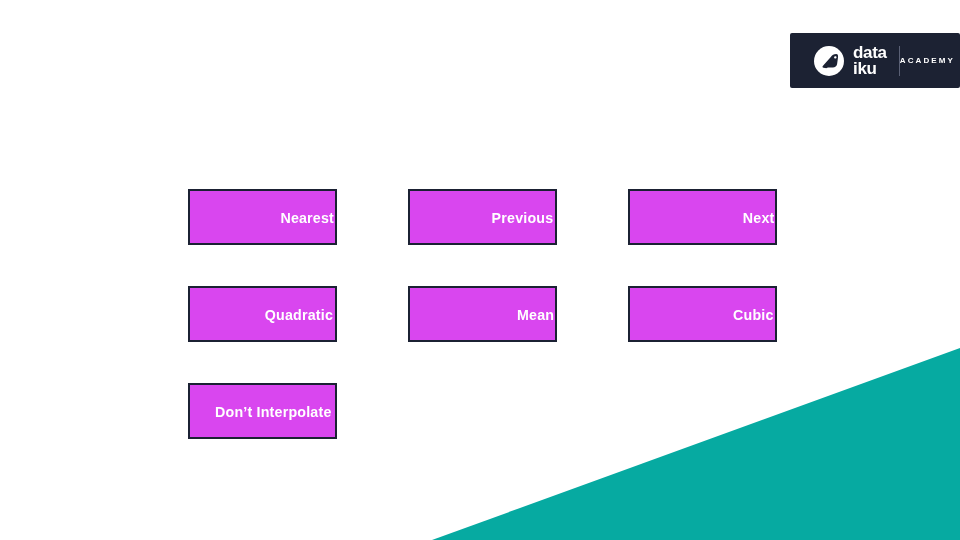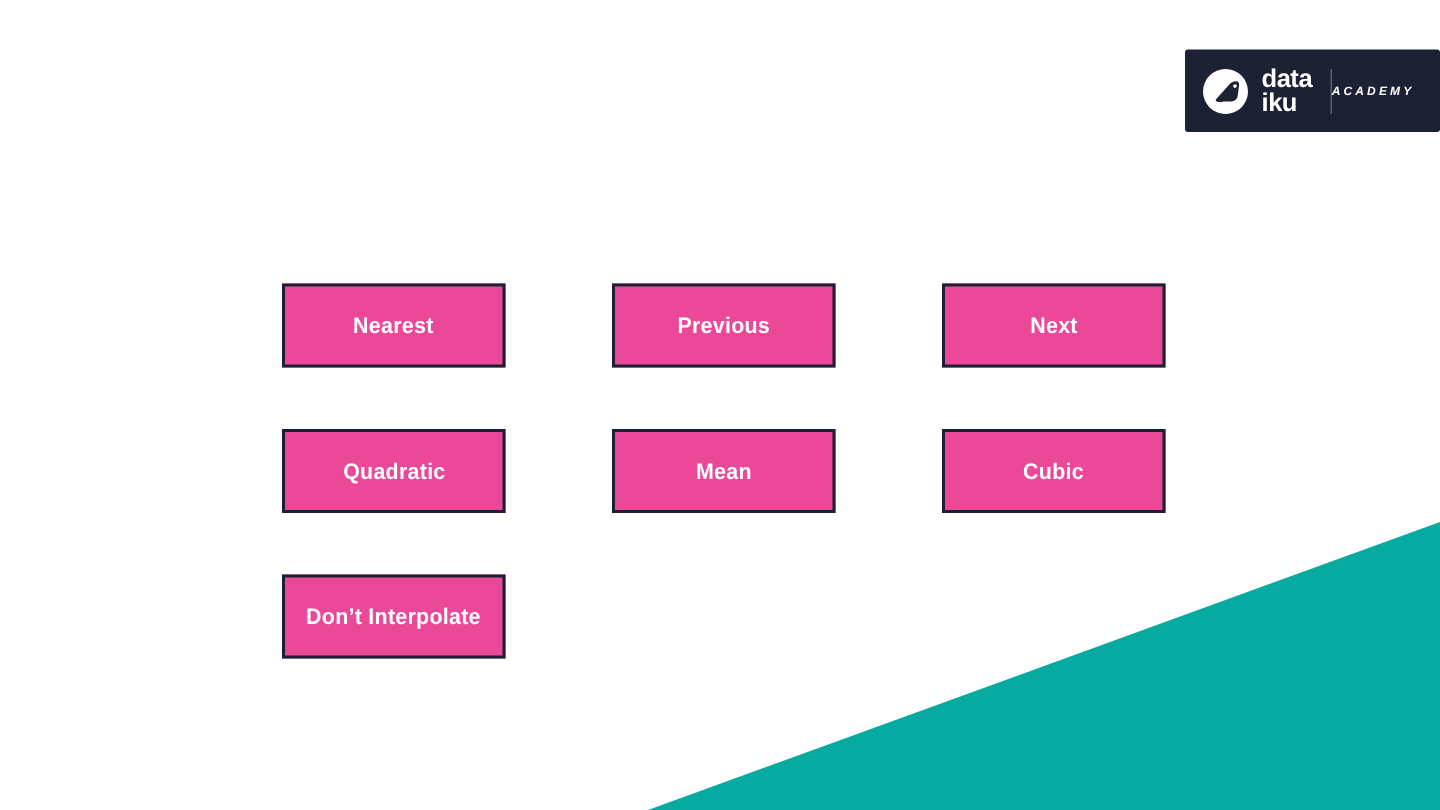--- a/index.html
+++ b/index.html
@@ -58,21 +58,21 @@
   #logo-badge {
     position: absolute;
     left: 790px;
     top: 33px;
     width: 170px;
     height: 55px;
     background: #1C2233;
     border-radius: 2px;
     display: flex;
     align-items: center;
-    padding-left: 12px;
+    padding-left: 24px;
     box-sizing: border-box;
   }
   #logo-mark {
     width: 30px;
     height: 30px;
     flex: 0 0 auto;
   }
   #logo-wordmark {
     margin-left: 9px;
     color: #ffffff;
@@ -87,41 +87,40 @@
     width: 1px;
     height: 30px;
     background: #5A6075;
     margin-left: 12px;
   }
   #logo-academy {
     color: #ffffff;
     font-size: 8px;
     font-weight: bold;
     letter-spacing: 2.1px;
-    font-style: italic;
   }
 
   
   #method-grid {
     position: absolute;
     left: 188px;
     top: 189px;
     display: grid;
     grid-template-columns: 149px 149px 149px;
     grid-template-rows: 56px 56px 56px;
     column-gap: 71px;
     row-gap: 41px;
   }
   .method-box {
-    background: #ec4899;
+    background: #d946ef;
     border: 2px solid #1B2133;
     box-sizing: border-box;
     display: flex;
     align-items: center;
-    justify-content: center;
+    justify-content: flex-end;
     position: relative;
     z-index: 2;
   }
   .method-label {
     color: #ffffff;
     font-family: "Liberation Sans Narrow", "Liberation Sans", sans-serif;
     font-weight: bold;
     font-size: 15px;
     letter-spacing: 0.2px;
     transform: scaleX(0.95);

